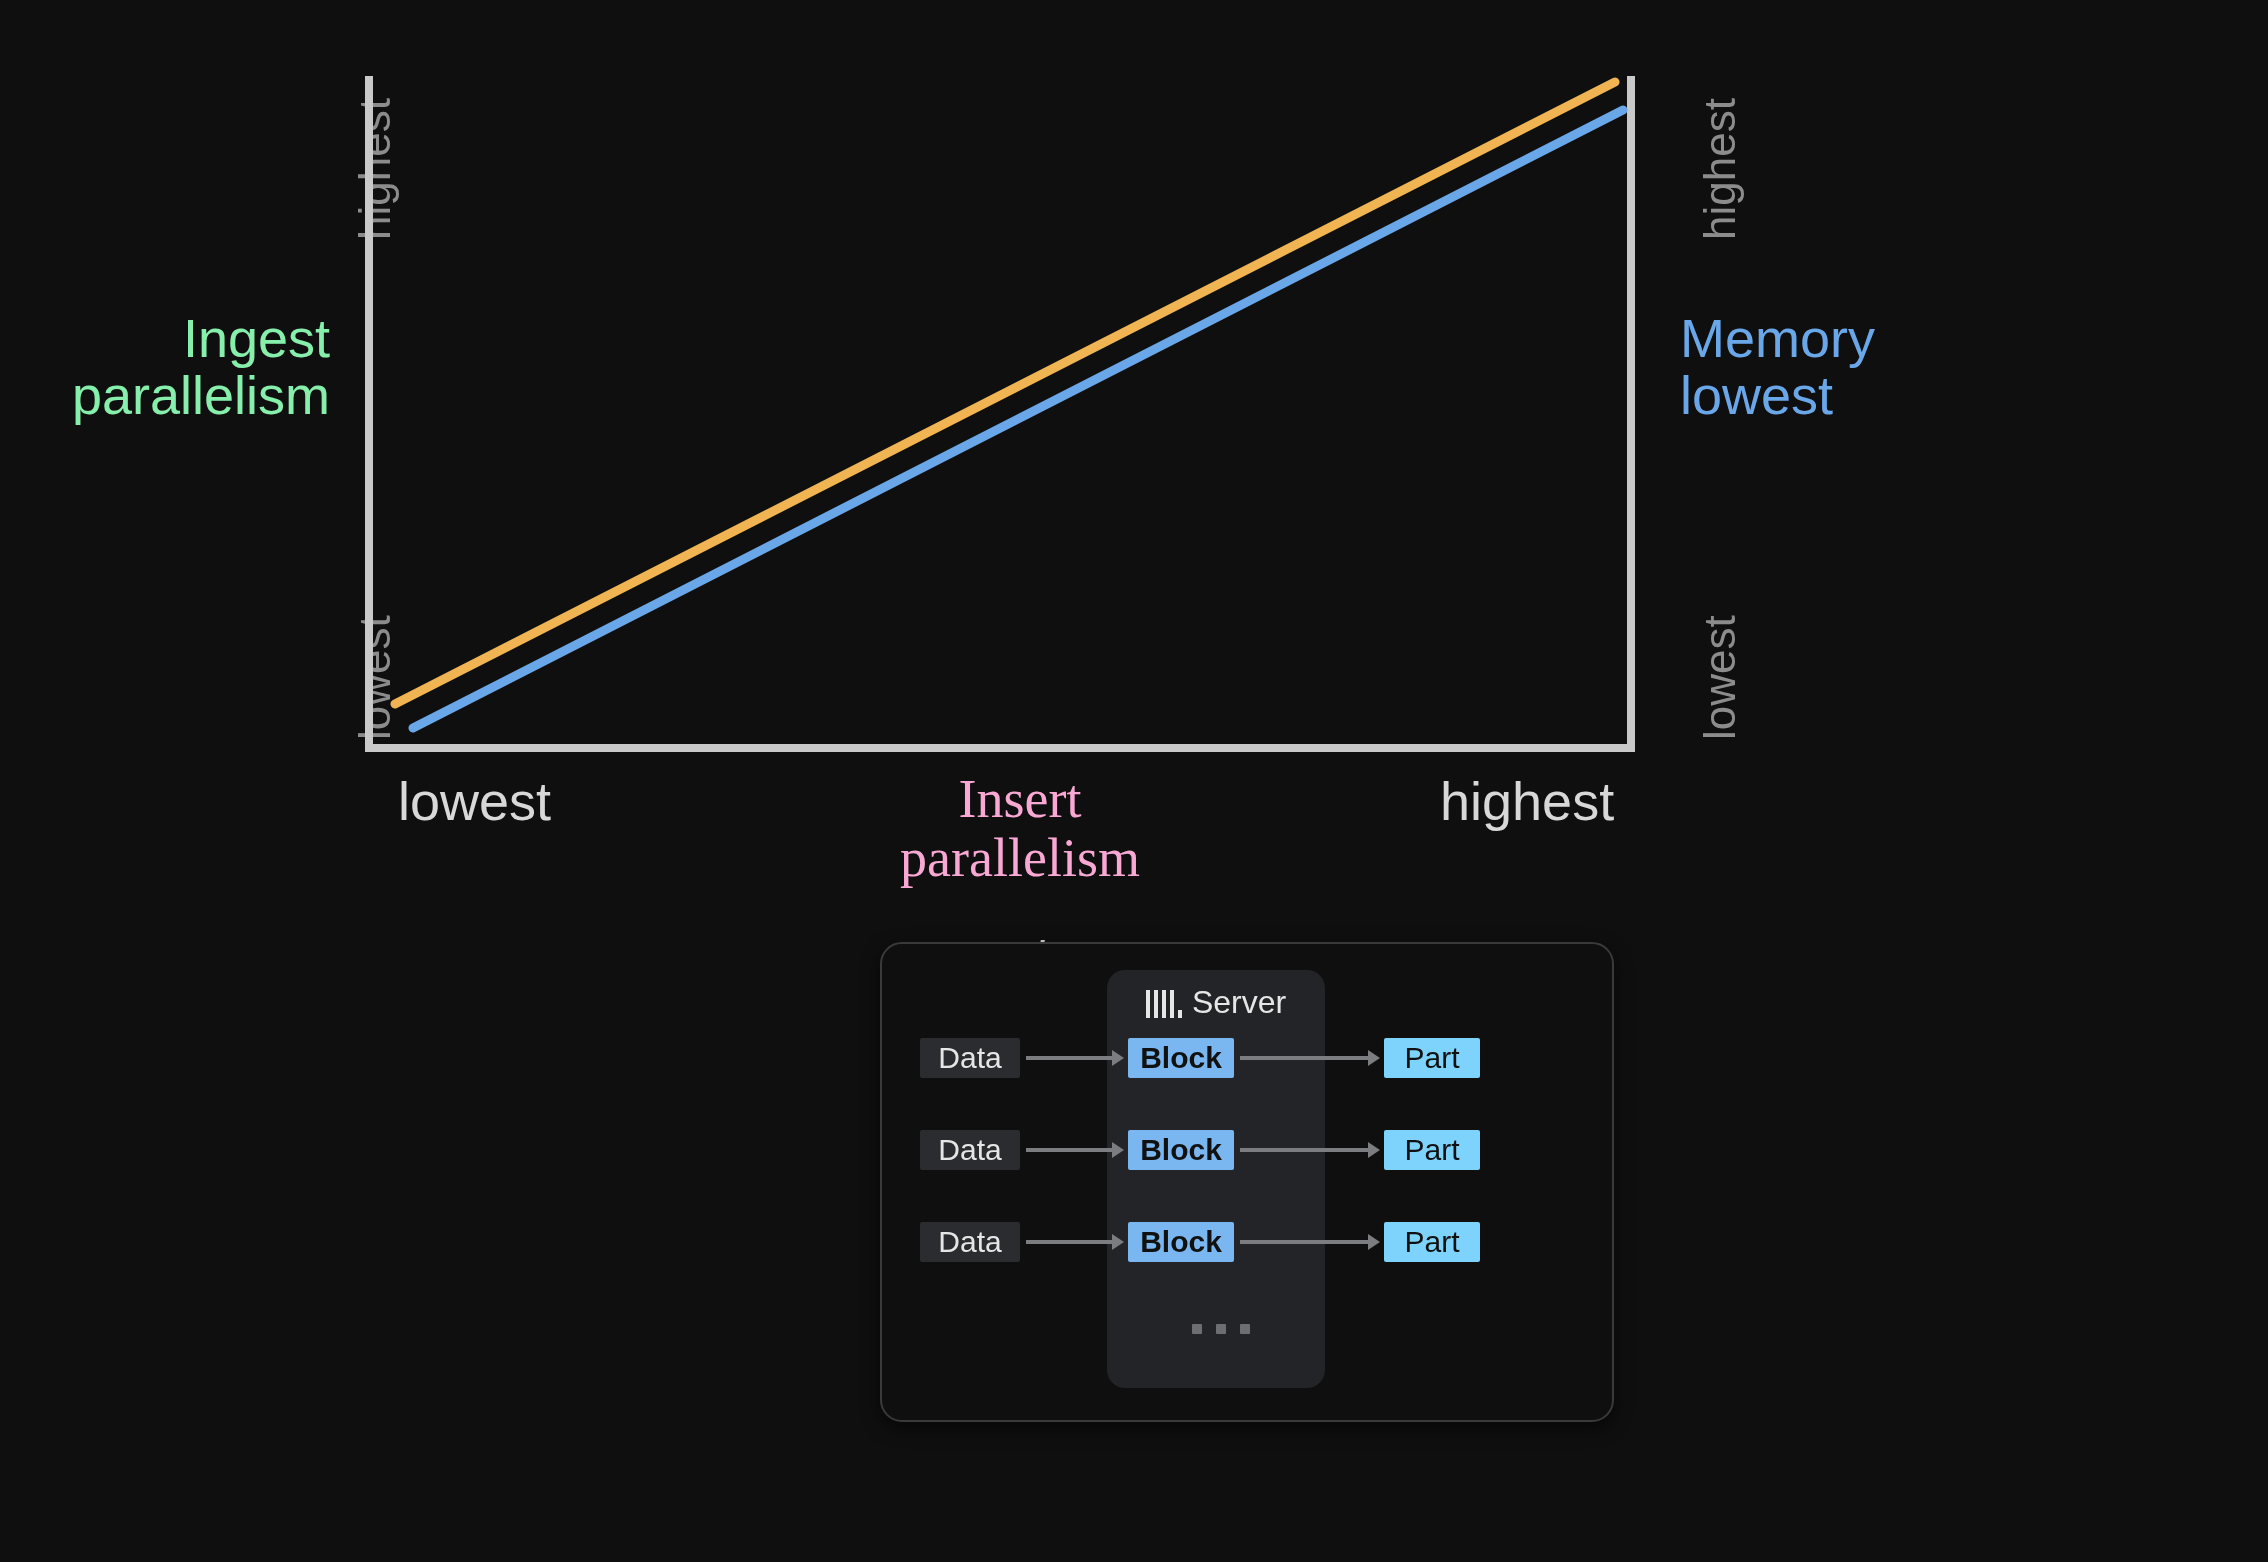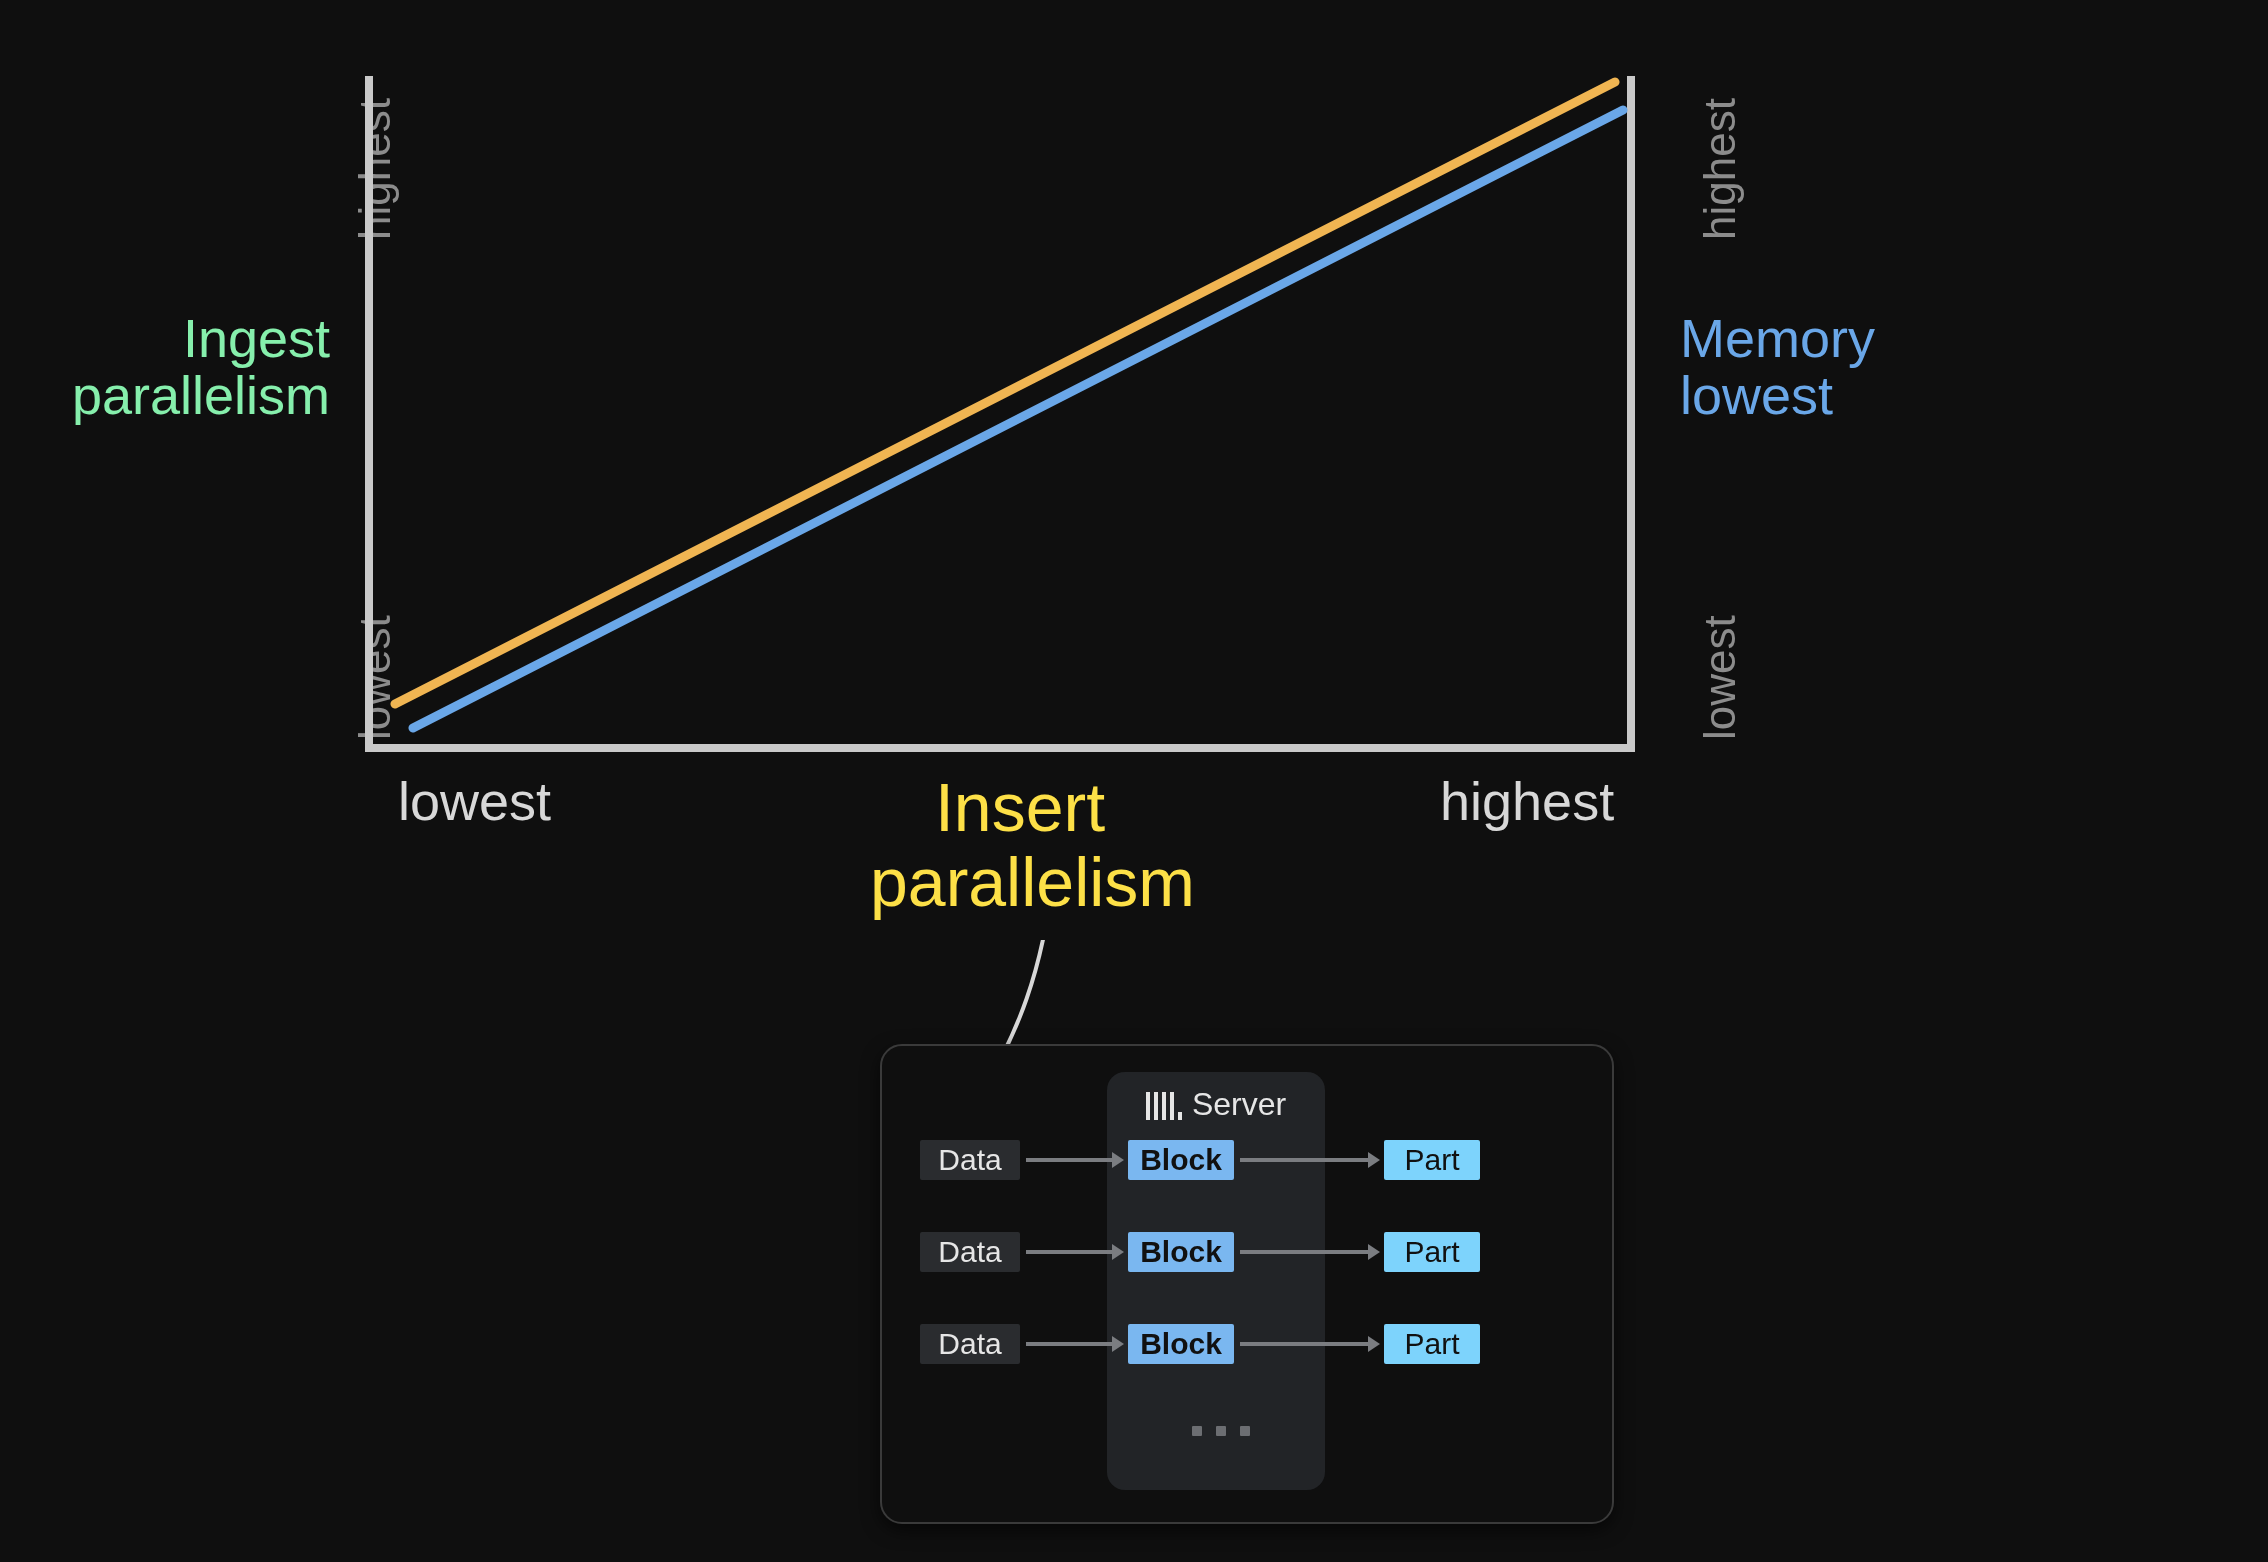--- a/index.html
+++ b/index.html
@@ -64,31 +64,32 @@
     transform-origin: left top;
     white-space: nowrap;
   }
   .x-tick {
     position: absolute;
     font-size: 54px;
     color: #d8d8d8;
   }
   .x-label {
     position: absolute;
-    font-size: 68px;
-    color: #fde047;
+    font-size: 54px;
+    color: #f9a8d4;
     text-align: center;
     line-height: 1.1;
+    font-family: Liberation Serif, serif;
   }
 
   
   .panel {
     position: absolute;
     left: 880px;
-    top: 1044px;
+    top: 942px;
     width: 730px;
     height: 476px;
     border: 2px solid #3a3a3a;
     border-radius: 22px;
     box-shadow: 0 6px 18px rgba(0,0,0,0.6);
     background: #0f0f0f;
   }
   .server-box {
     position: absolute;
     left: 225px;

